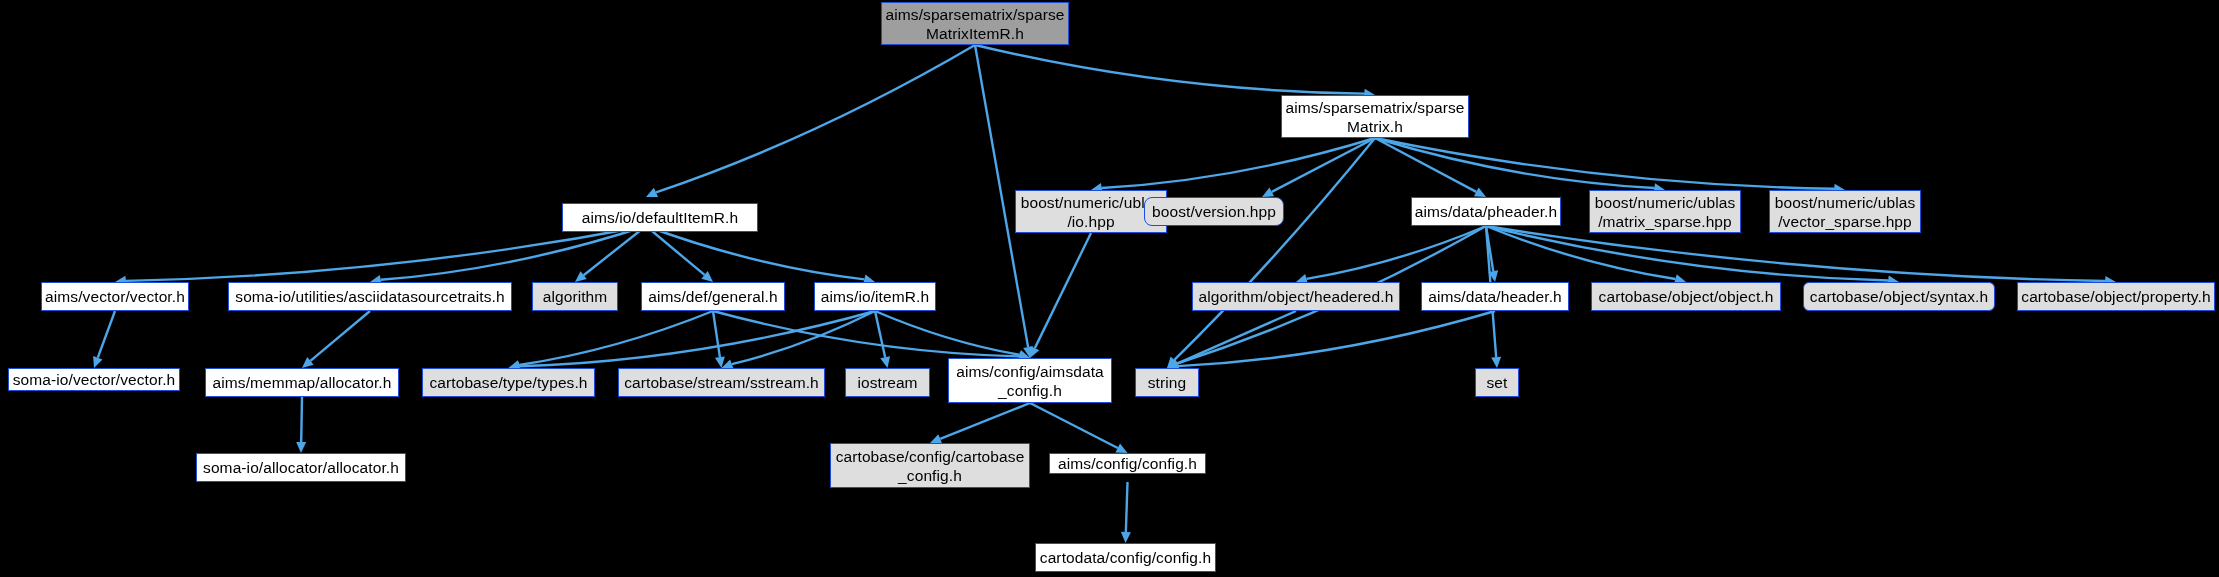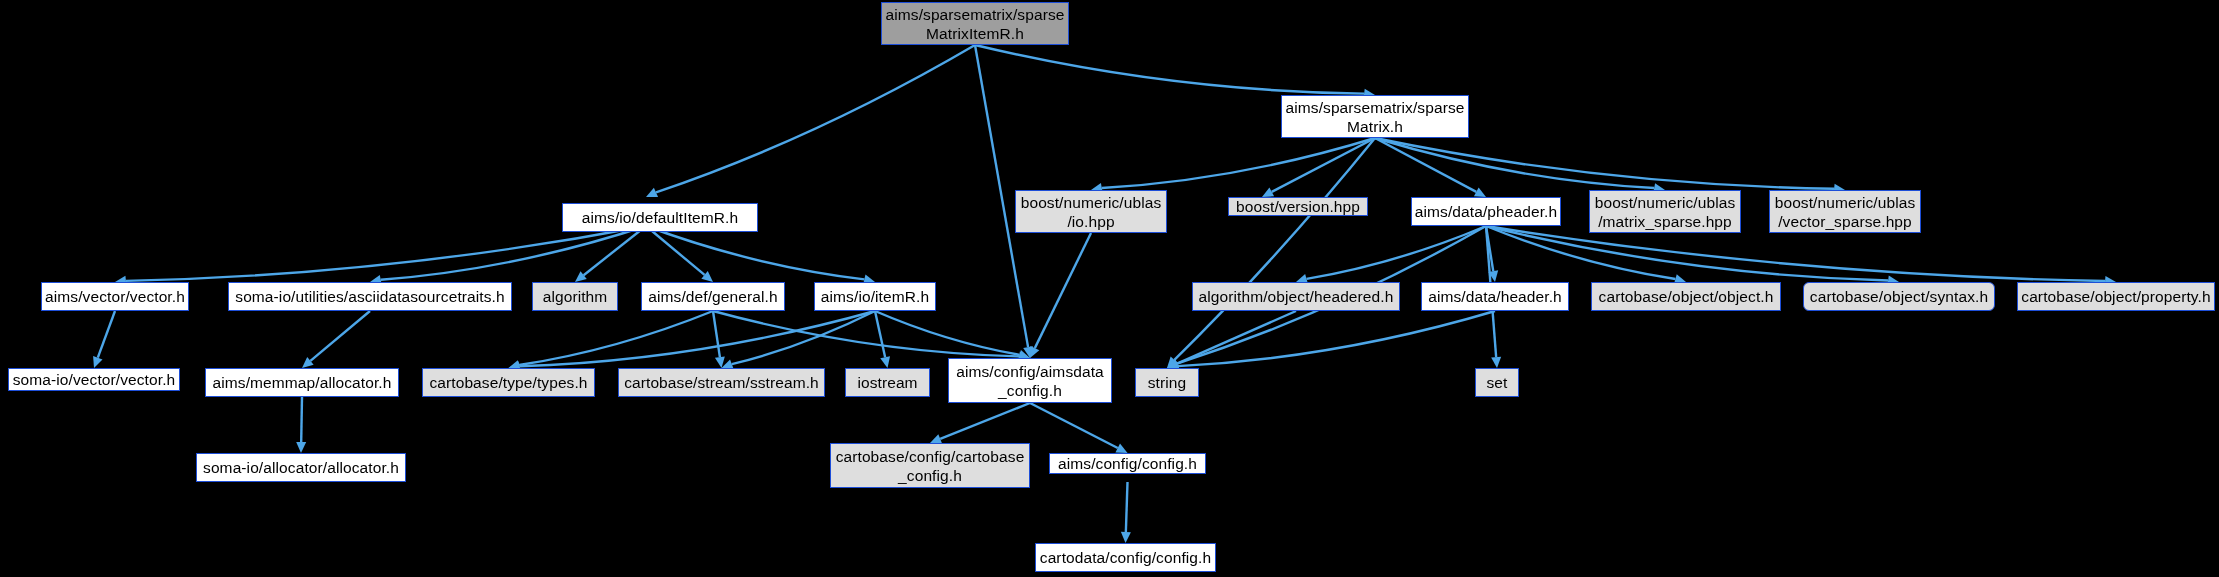--- a/index.html
+++ b/index.html
@@ -128,21 +128,21 @@
       <polygon class="edge-head" points="1125.5,543 1120.8631473298622,531.8420612425306 1130.8577767601944,532.1697540107383"></polygon>
     </svg>
   <div id="node-layer">
       <div class="node fill-root" style="left: 881px; top: 2px; width: 188px; height: 43px;">aims/sparsematrix/sparse
 MatrixItemR.h</div>
       <div class="node fill-white" style="left: 1281px; top: 95px; width: 188px; height: 43px;">aims/sparsematrix/sparse
 Matrix.h</div>
       <div class="node fill-white" style="left: 562px; top: 183px; width: 196px; height: 29px; margin-top: 20px;">aims/io/defaultItemR.h</div>
       <div class="node fill-grey" style="left: 1015px; top: 190px; width: 152px; height: 43px;">boost/numeric/ublas
 /io.hpp</div>
-      <div class="node fill-grey" style="left: 1228px; top: 197px; width: 140px; height: 19px;">boost/version.hpp</div>
+      <div class="node fill-grey" style="left: 1144px; top: 197px; width: 140px; height: 29px; border-radius: 8px;">boost/version.hpp</div>
       <div class="node fill-white" style="left: 1411px; top: 197px; width: 150px; height: 29px;">aims/data/pheader.h</div>
       <div class="node fill-grey" style="left: 1589px; top: 190px; width: 152px; height: 43px;">boost/numeric/ublas
 /matrix_sparse.hpp</div>
       <div class="node fill-grey" style="left: 1769px; top: 190px; width: 152px; height: 43px;">boost/numeric/ublas
 /vector_sparse.hpp</div>
       <div class="node fill-white" style="left: 41px; top: 282px; width: 148px; height: 29px;">aims/vector/vector.h</div>
       <div class="node fill-white" style="left: 228px; top: 282px; width: 284px; height: 29px;">soma-io/utilities/asciidatasourcetraits.h</div>
       <div class="node fill-grey" style="left: 532px; top: 282px; width: 86px; height: 29px;">algorithm</div>
       <div class="node fill-white" style="left: 641px; top: 282px; width: 144px; height: 29px;">aims/def/general.h</div>
       <div class="node fill-white" style="left: 814px; top: 282px; width: 122px; height: 29px;">aims/io/itemR.h</div>

